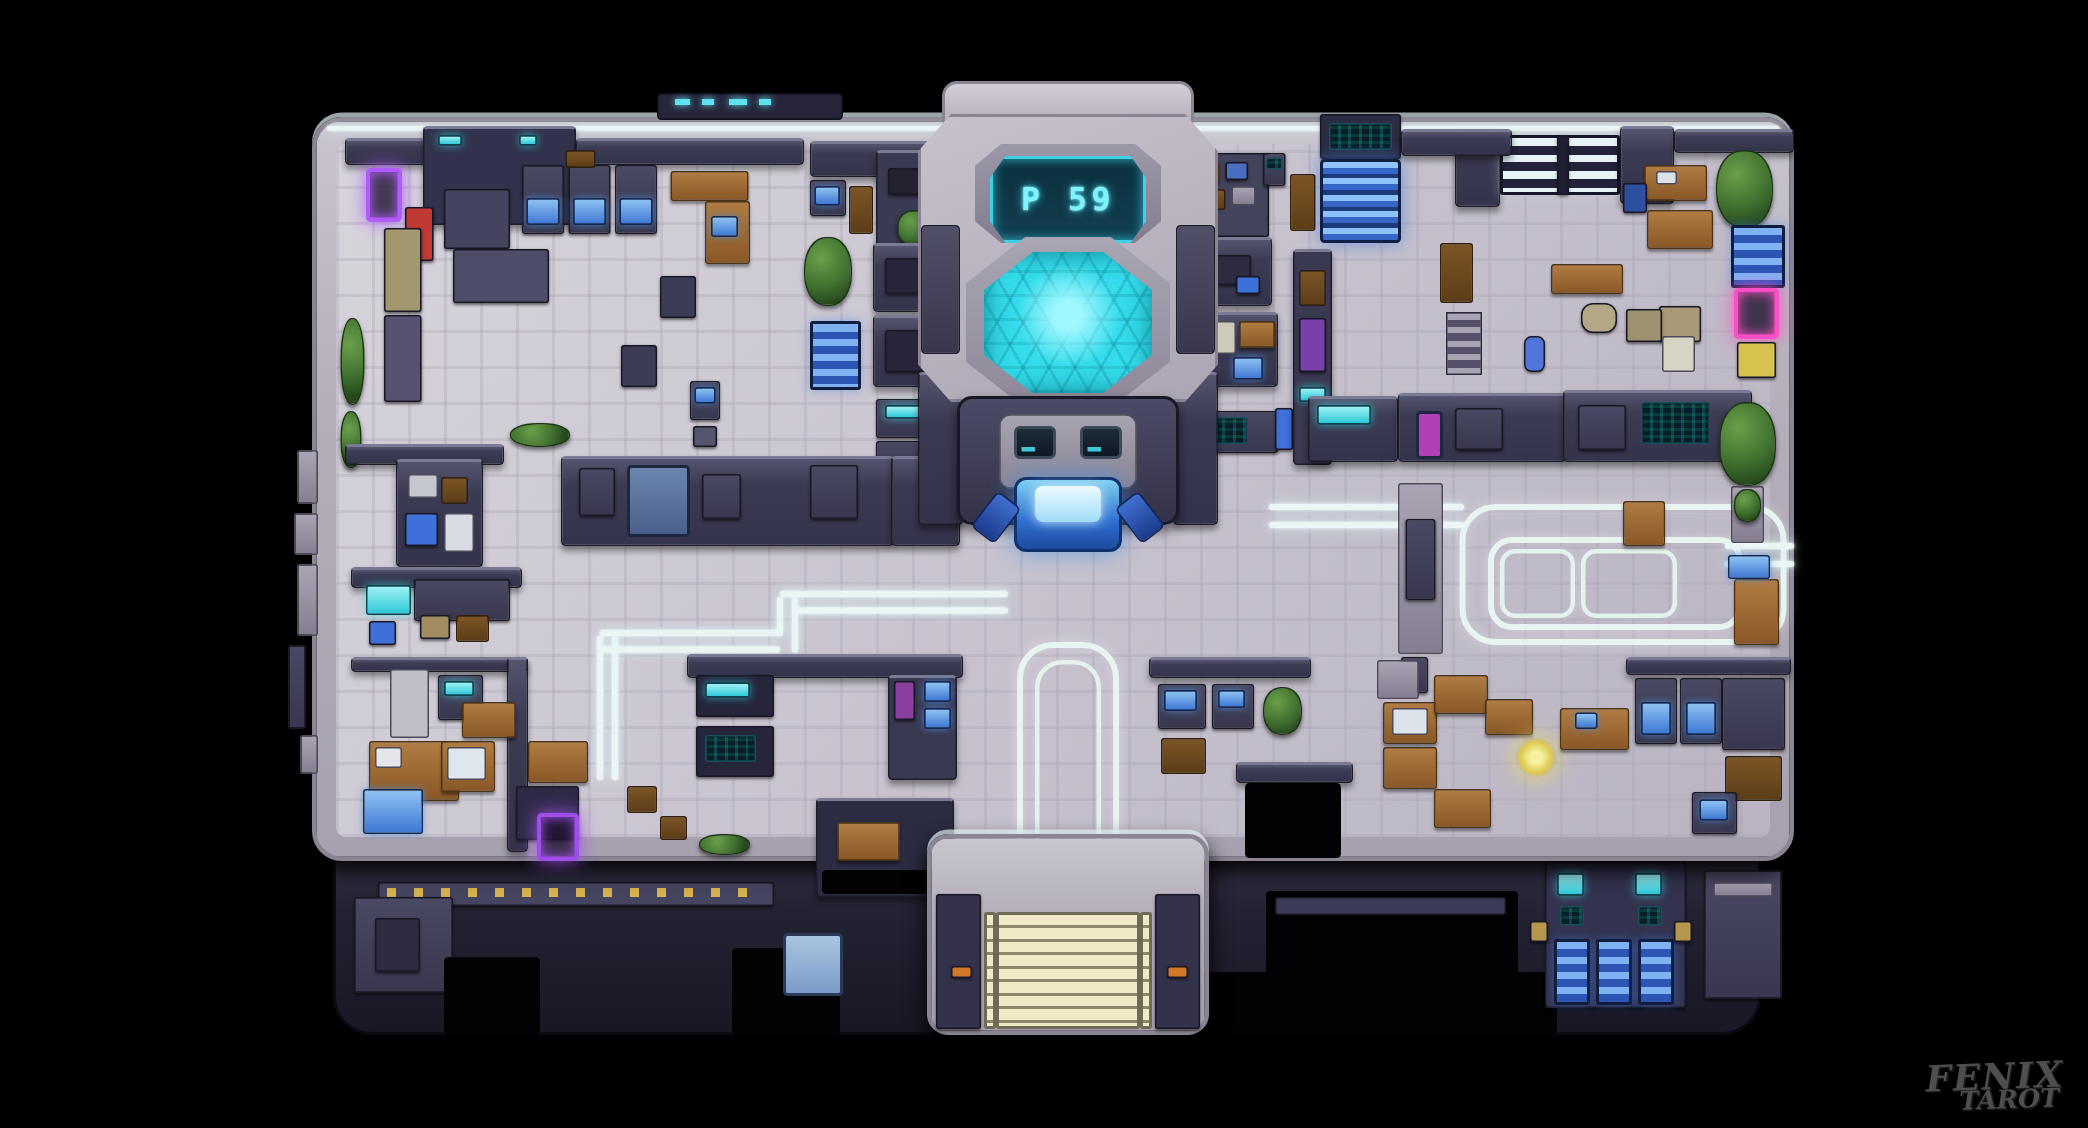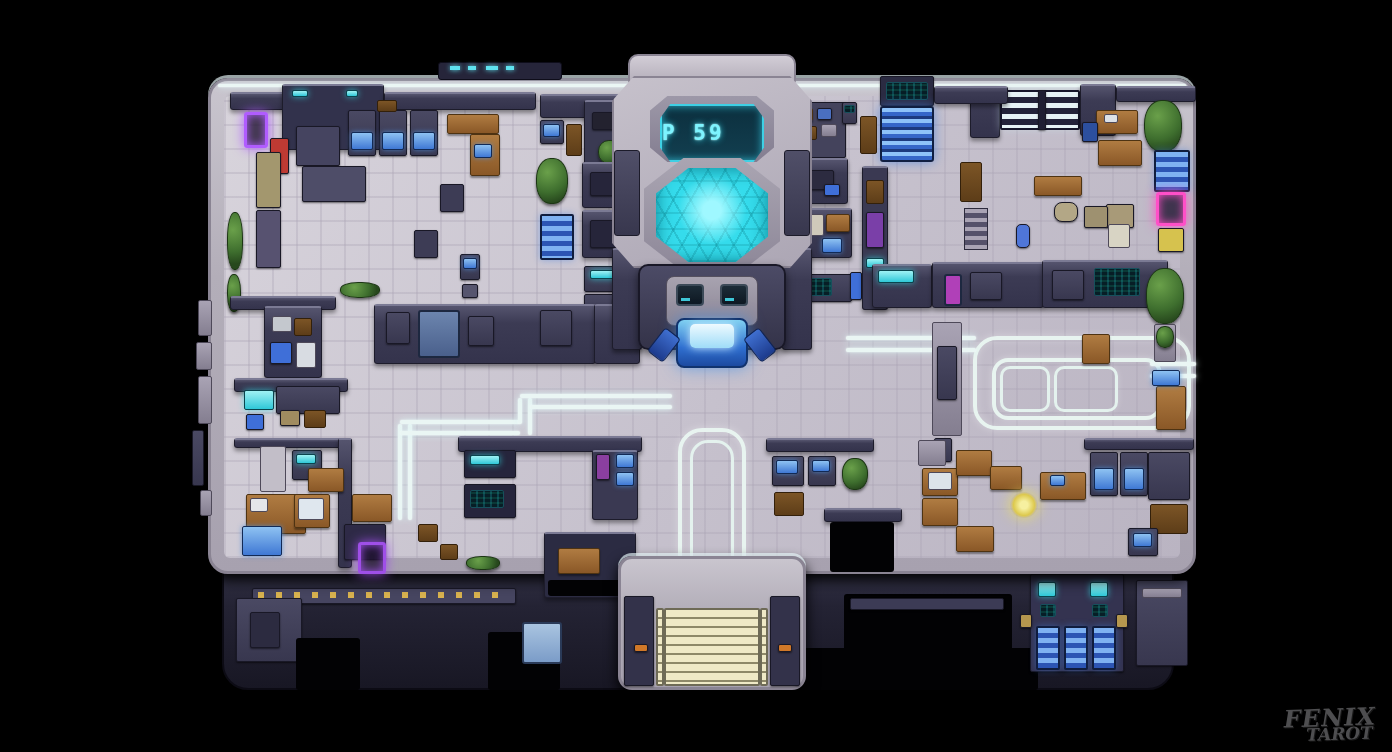--- a/index.html
+++ b/index.html
@@ -66,21 +66,21 @@
   .tpart{position:absolute;box-sizing:border-box;}
   .tower-roof{left:628px;top:54px;width:168px;height:30px;background:linear-gradient(#d2cdd6,#b4aeba);
         border:2px solid #8a8493;border-radius:10px 10px 4px 4px;}
   .tower-body{left:612px;top:76px;width:200px;height:192px;background:linear-gradient(160deg,#c6c1cb,#aca6b4);
         border:2px solid #8a8493;clip-path:polygon(11% 0,89% 0,100% 13%,100% 87%,89% 100%,11% 100%,0 87%,0 13%);}
   .tower-slab{width:26px;height:86px;top:150px;background:linear-gradient(#504f68,#38374e);
         border:1px solid #1c1b2a;border-radius:3px;}
   .slab-l{left:614px;} .slab-r{left:784px;}
   .display-frame{left:650px;top:96px;width:124px;height:66px;background:linear-gradient(#9d98a8,#837d90);
         clip-path:polygon(14% 0,86% 0,100% 22%,100% 78%,86% 100%,14% 100%,0 78%,0 22%);}
-  .display-screen{left:660px;top:104px;width:104px;height:58px;display:flex;align-items:center;justify-content:flex-start;
+  .display-screen{left:660px;top:104px;width:104px;height:58px;display:flex;align-items:center;justify-content:center;
         background:linear-gradient(#0c2f3e,#123f50);border:2px solid #3fd0e4;
         clip-path:polygon(10% 0,90% 0,100% 25%,100% 75%,90% 100%,10% 100%,0 75%,0 25%);
         box-shadow:0 0 10px #2fb8d066,inset 0 0 8px #2fb8d0;}
   .display-text{font-family:"DejaVu Sans Mono",monospace;font-weight:bold;font-size:21px;letter-spacing:3px;
         color:#7df4ff;text-shadow:0 0 6px #2fe0f2,0 0 2px #fff;}
   .pool-frame{left:644px;top:158px;width:136px;height:114px;background:linear-gradient(#aaa5b2,#8d8798);
         clip-path:polygon(29% 0,71% 0,100% 27%,100% 73%,71% 100%,29% 100%,0 73%,0 27%);}
   .pool{left:656px;top:168px;width:112px;height:94px;background-color:#35dcec;
         clip-path:polygon(29% 0,71% 0,100% 27%,100% 73%,71% 100%,29% 100%,0 73%,0 27%);
         background-image:radial-gradient(circle at 50% 45%,#9ff8ff 0 12%,transparent 45%),

